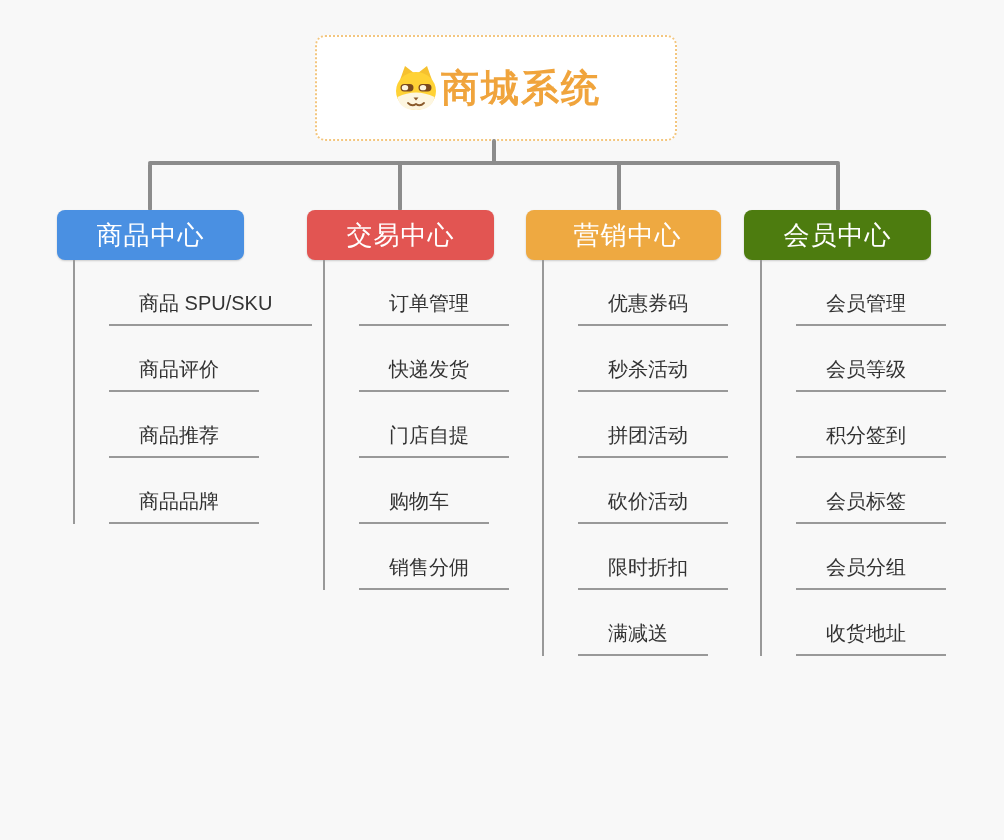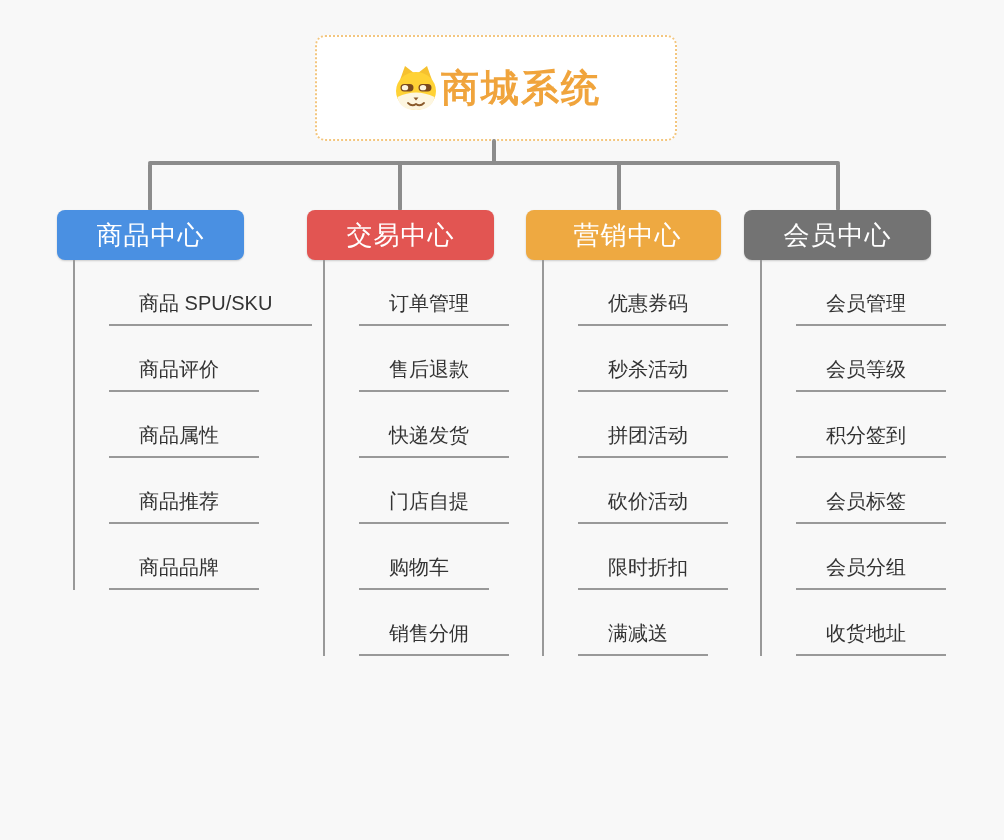--- a/index.html
+++ b/index.html
@@ -74,39 +74,33 @@
   <section class="col col-0">
     <div class="branch" style="background-color: rgb(74, 144, 226);">商品中心</div>
     <div class="tree">
       <div class="row">
           <span class="leaf">商品 SPU/SKU</span>
         </div>
       <div class="row">
           <span class="leaf">商品评价</span>
         </div>
       <div class="row">
-          <span class="leaf">商品属性</span>
-        </div>
-      <div class="row">
           <span class="leaf">商品推荐</span>
         </div>
       <div class="row">
           <span class="leaf">商品品牌</span>
         </div>
     </div>
   </section>
 
   <section class="col col-1">
     <div class="branch" style="background-color: rgb(226, 85, 82);">交易中心</div>
     <div class="tree">
       <div class="row">
           <span class="leaf">订单管理</span>
-        </div>
-      <div class="row">
-          <span class="leaf">售后退款</span>
         </div>
       <div class="row">
           <span class="leaf">快递发货</span>
         </div>
       <div class="row">
           <span class="leaf">门店自提</span>
         </div>
       <div class="row">
           <span class="leaf">购物车</span>
         </div>
@@ -134,21 +128,21 @@
       <div class="row">
           <span class="leaf">限时折扣</span>
         </div>
       <div class="row">
           <span class="leaf">满减送</span>
         </div>
     </div>
   </section>
 
   <section class="col col-3">
-    <div class="branch" style="background-color: #737373;">会员中心</div>
+    <div class="branch" style="background-color: #4d7c0f;">会员中心</div>
     <div class="tree">
       <div class="row">
           <span class="leaf">会员管理</span>
         </div>
       <div class="row">
           <span class="leaf">会员等级</span>
         </div>
       <div class="row">
           <span class="leaf">积分签到</span>
         </div>

